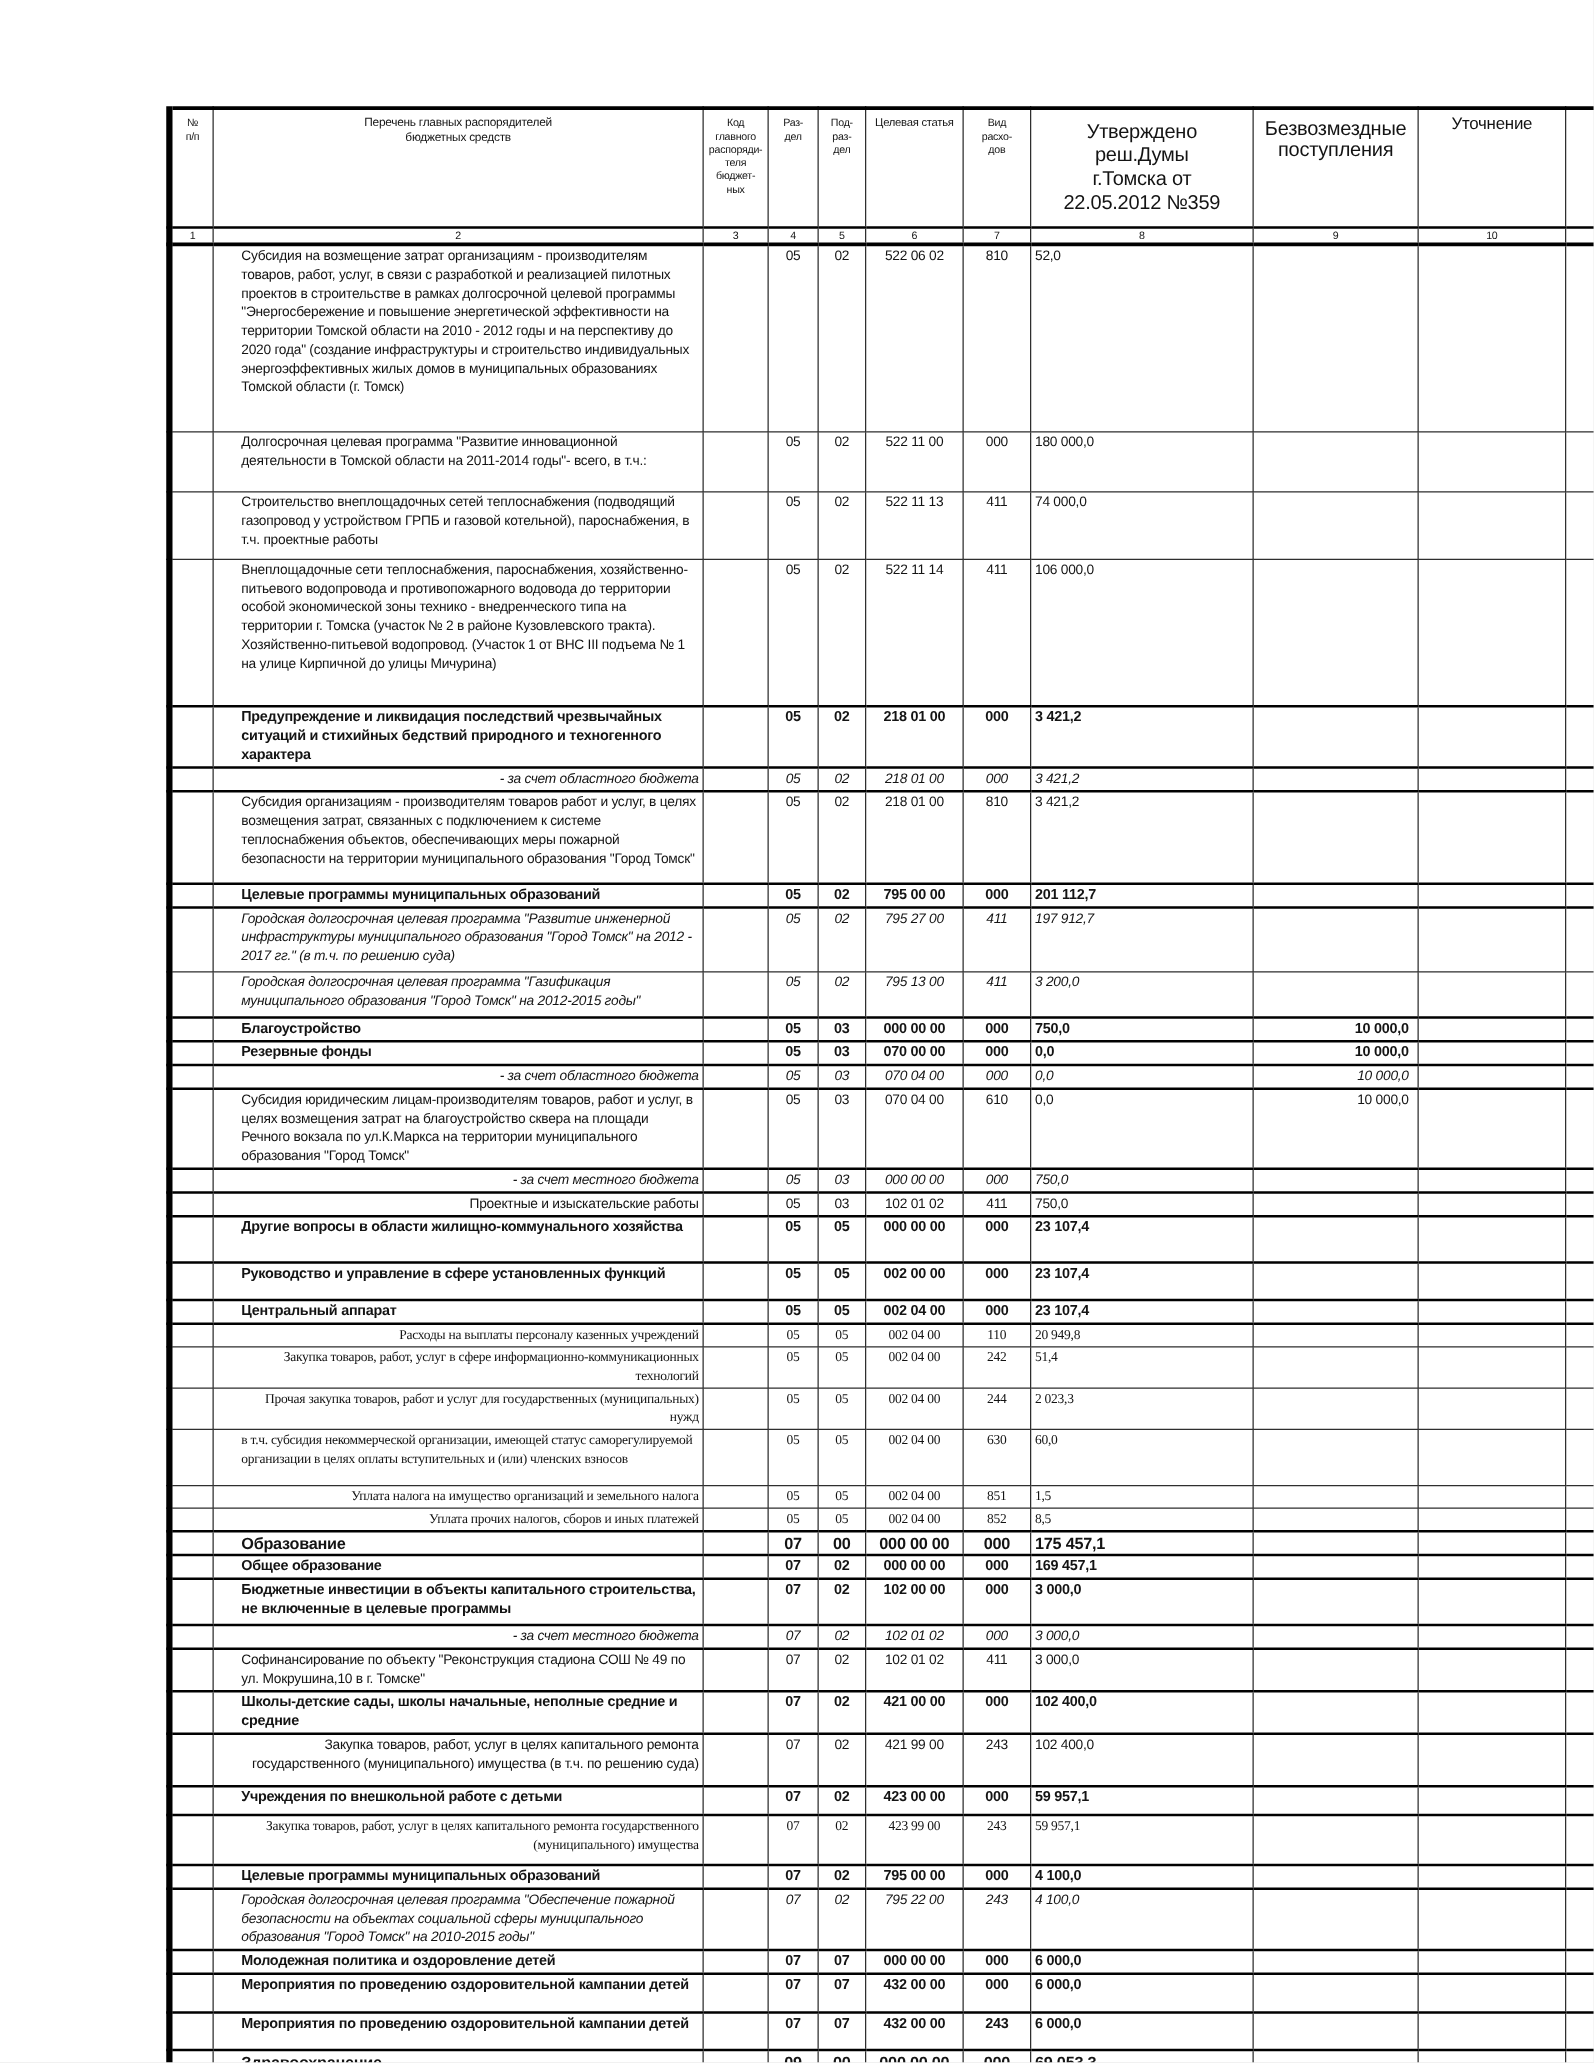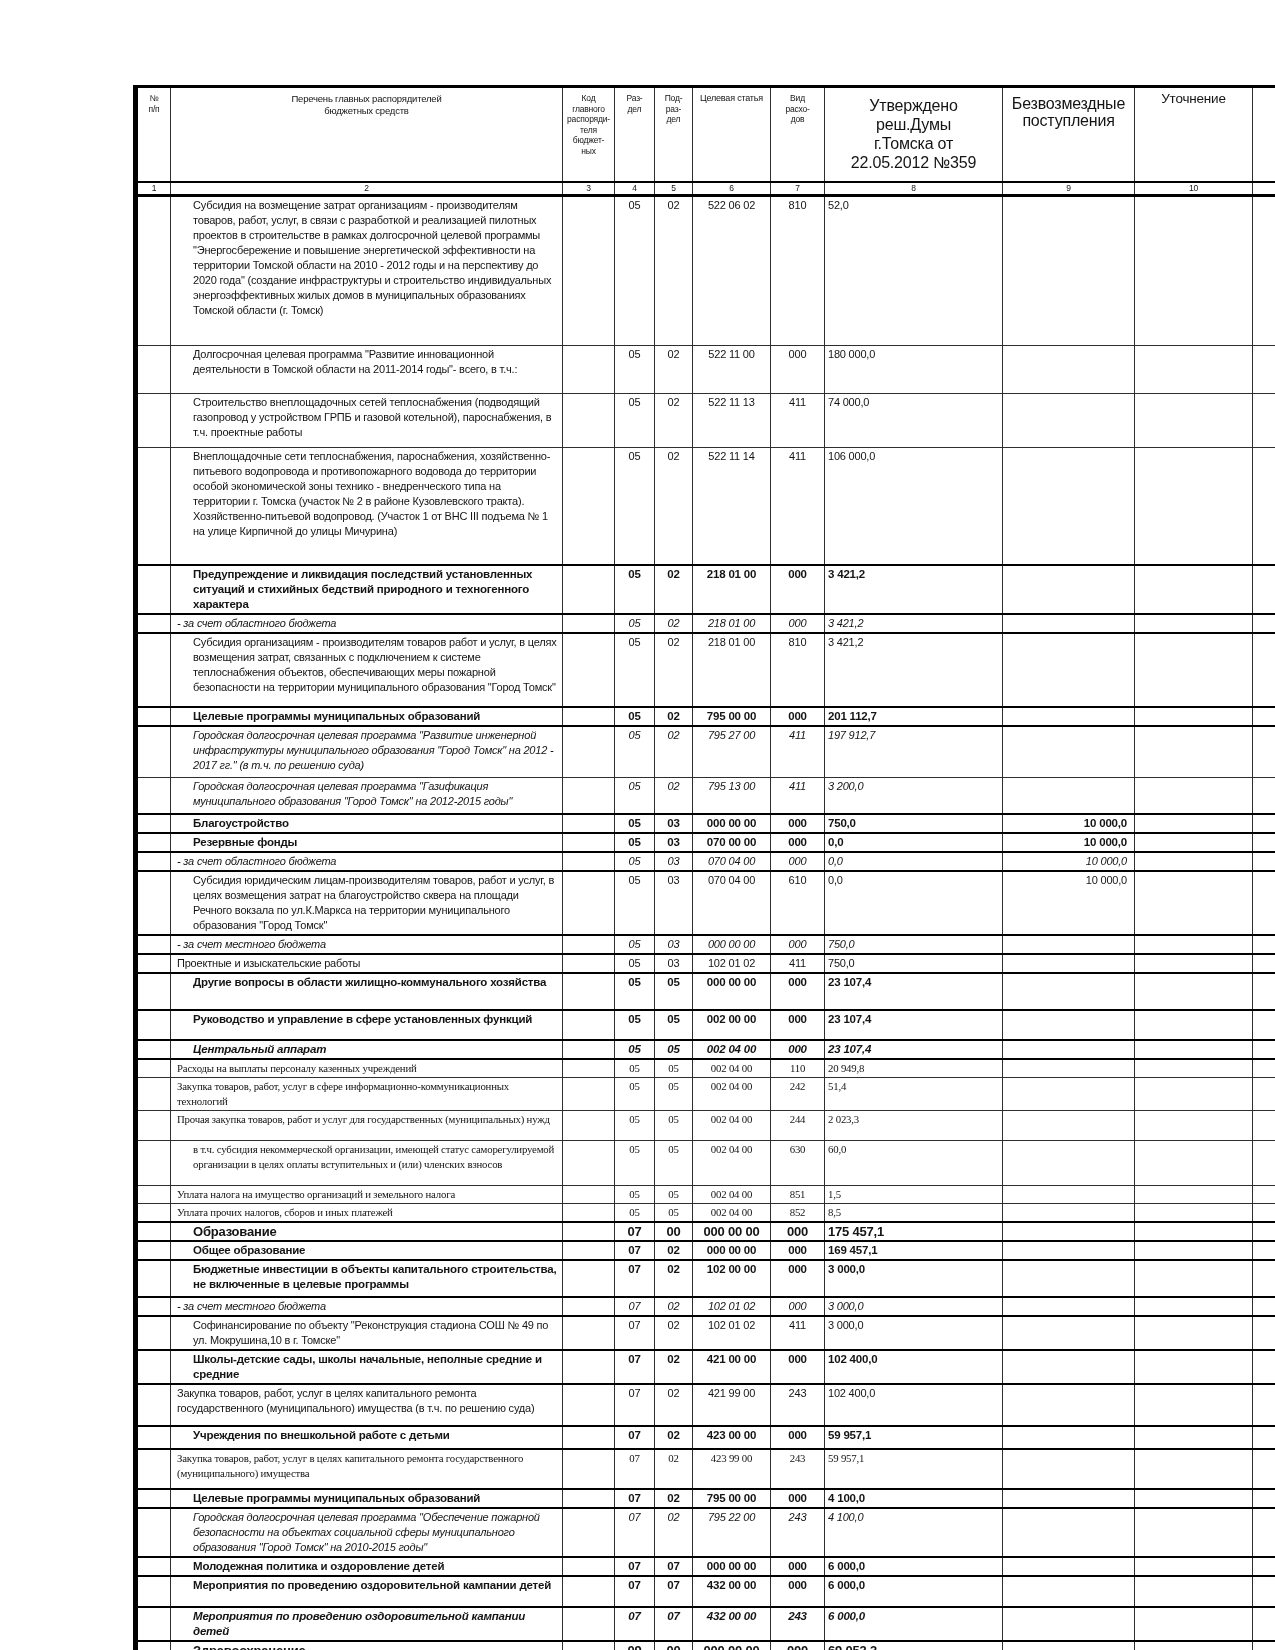--- a/index.html
+++ b/index.html
@@ -27,23 +27,23 @@
   
   td.c0{text-align:center;}
   td.c1{text-align:left;padding-left:22px;}
   td.c2,td.c3,td.c4,td.c5,td.c6{text-align:center;}
   td.c7{text-align:left;padding-right:9px;}
   td.c8{text-align:right;padding-right:7px;}
   
   tr.b td{font-weight:bold;font-size:11.5px;}
   tr.big td{font-size:13px;}
   tr.i td{font-style:italic;}
-  tr.bi td{font-weight:bold;font-style:italic;font-size:11.5px;margin-left:19px;}
+  tr.bi td{font-weight:bold;font-size:11.5px;margin-left:19px;}
   tr.s td{font-family:"Liberation Serif",serif;font-size:10.8px;}
-  tr.ind td.c1{padding-left:6px;}
+  tr.ind td.c1{padding-left:18px;text-align:right;}
   tr.hv td{border-top:2px solid #000;border-bottom:2px solid #000;}
 </style>
 </head>
 <body>
 
 <div class="page">
   <table class="tbl">
     <colgroup>
       <col style="width:35px">
         <col style="width:392px">
@@ -149,21 +149,21 @@
           <td class="c4">02</td>
           <td class="c5">522 11 14</td>
           <td class="c6">411</td>
           <td class="c7">106 000,0</td>
           <td class="c8"></td>
           <td class="c9"></td>
           <td class="c10"></td>
         </tr>
         <tr class="b hv" style="height: 45px;">
           <td class="c0"></td>
-          <td class="c1">Предупреждение и ликвидация последствий установленных ситуаций и стихийных бедствий природного и техногенного характера</td>
+          <td class="c1">Предупреждение и ликвидация последствий чрезвычайных ситуаций и стихийных бедствий природного и техногенного характера</td>
           <td class="c2"></td>
           <td class="c3">05</td>
           <td class="c4">02</td>
           <td class="c5">218 01 00</td>
           <td class="c6">000</td>
           <td class="c7">3 421,2</td>
           <td class="c8"></td>
           <td class="c9"></td>
           <td class="c10"></td>
         </tr>

